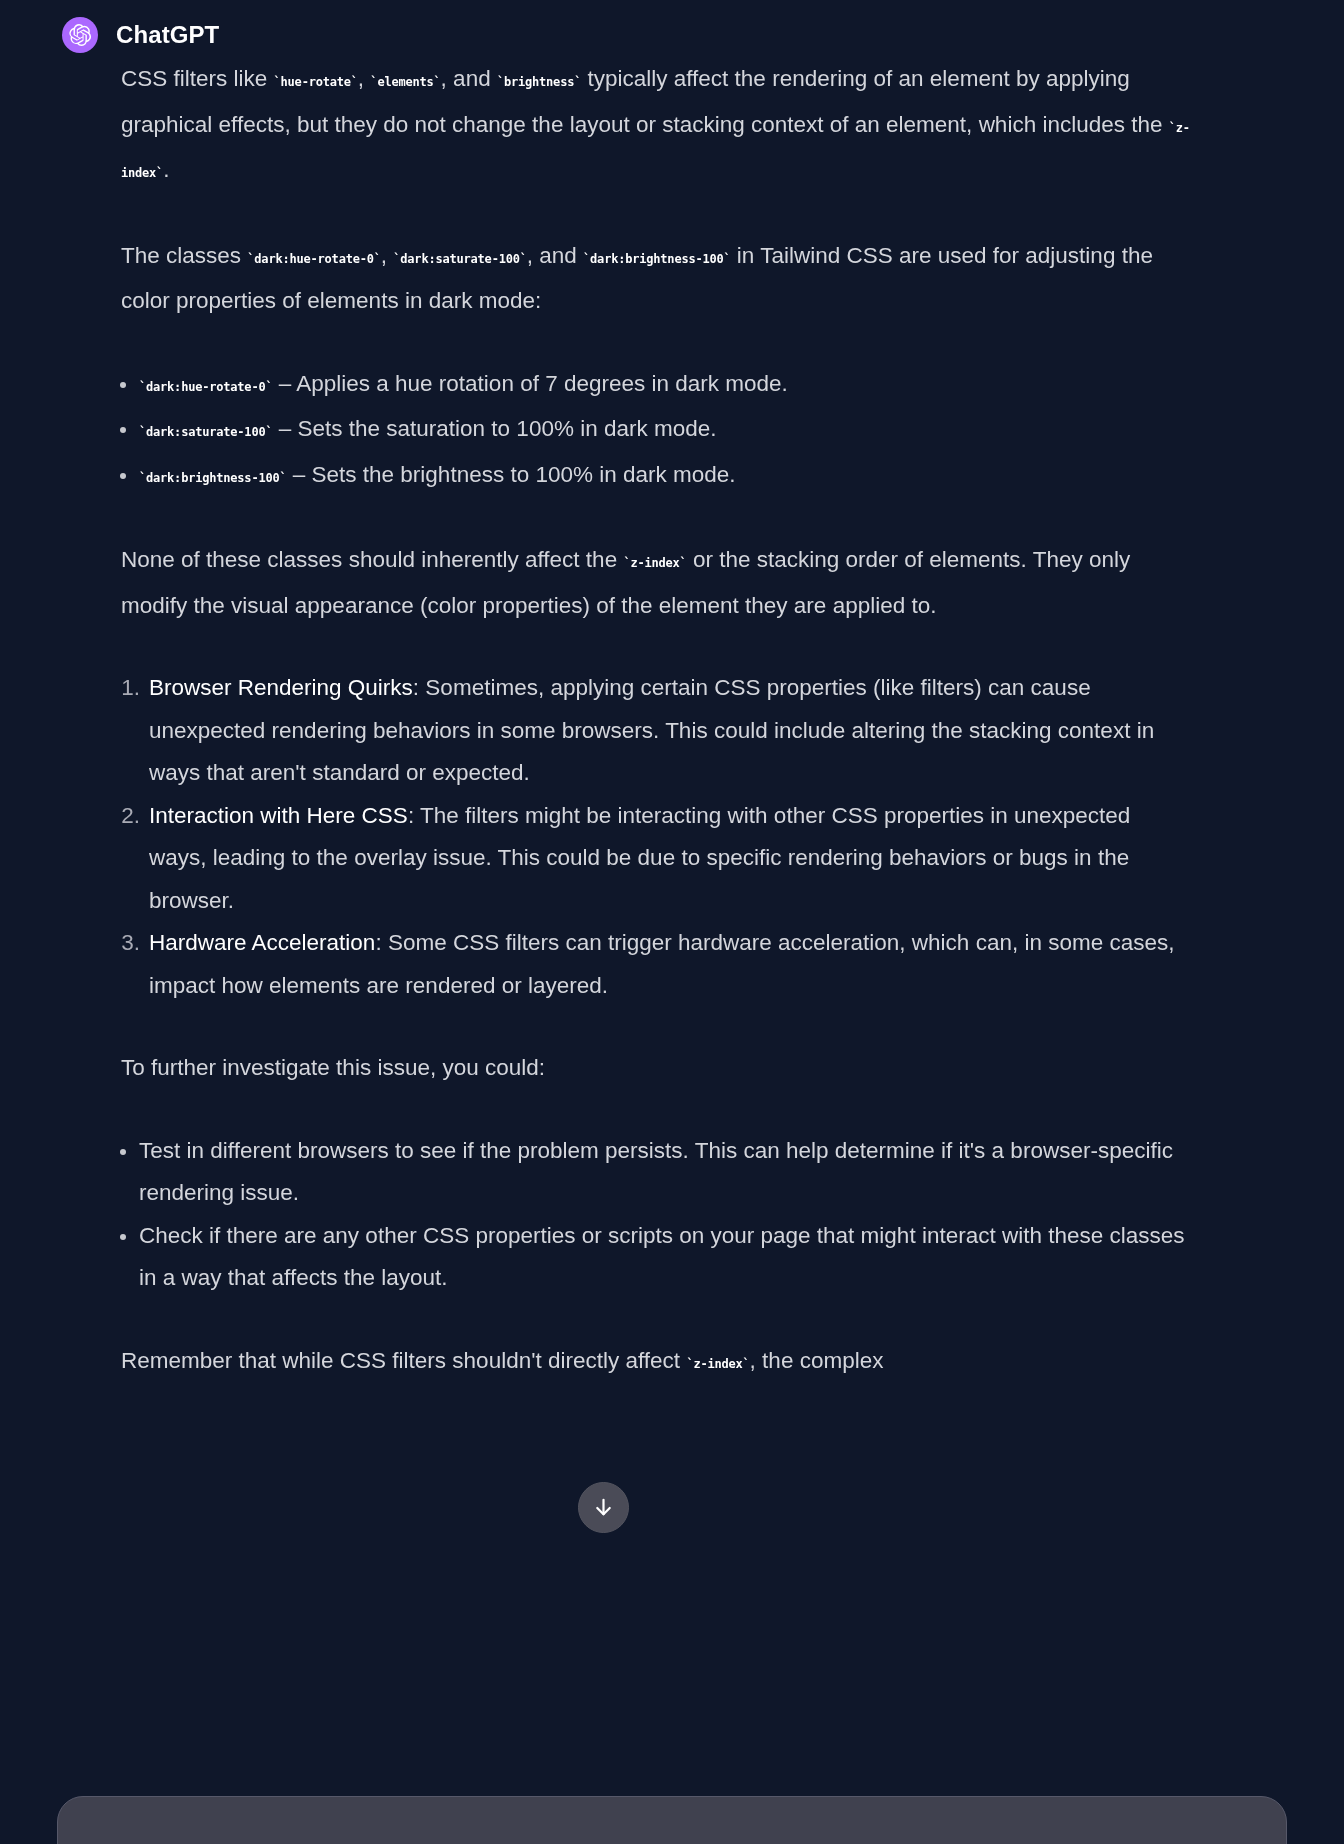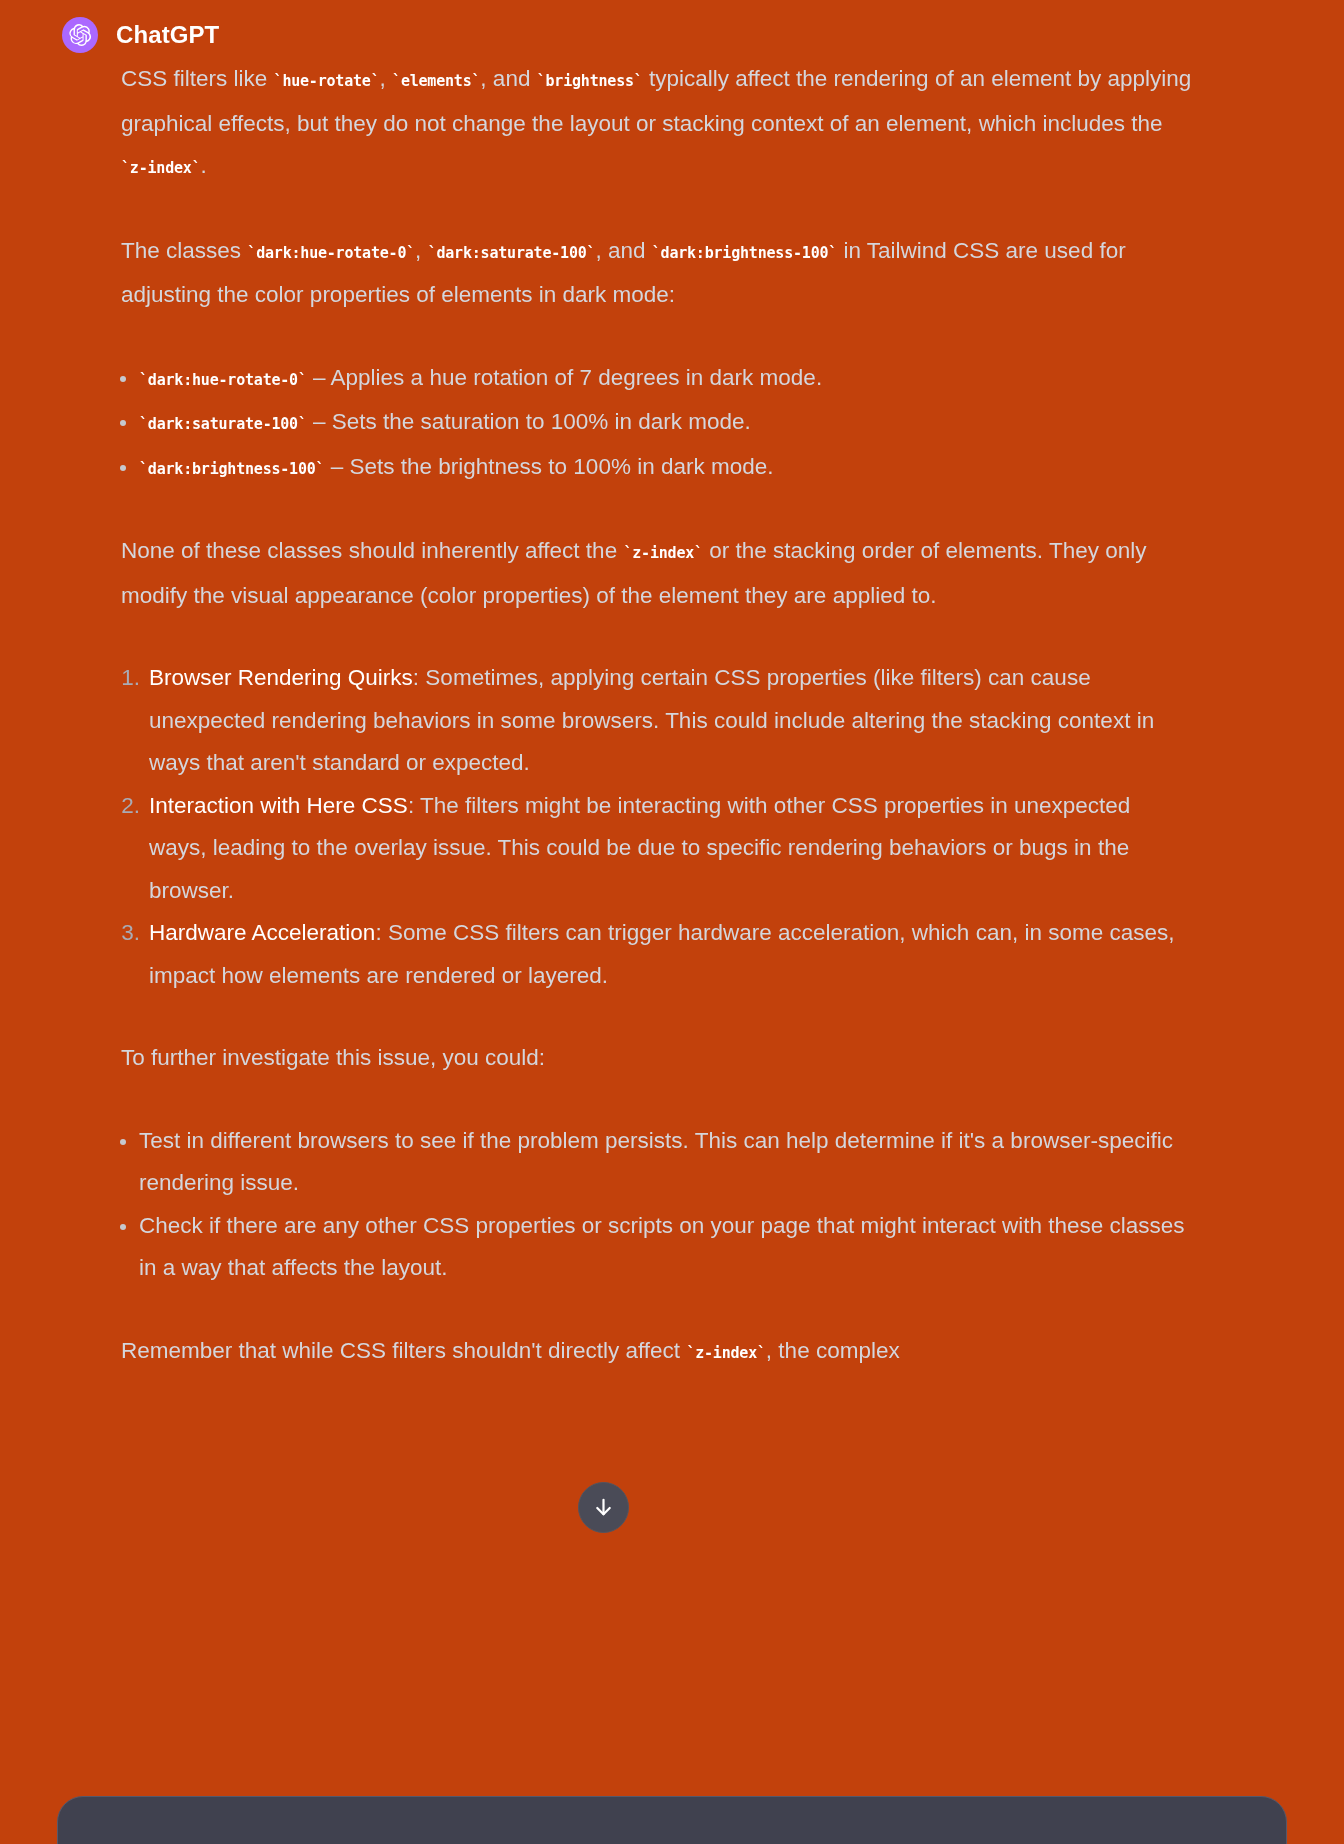--- a/index.html
+++ b/index.html
@@ -15,21 +15,21 @@
     font-family: "Liberation Sans", "DejaVu Sans", sans-serif;
     color: #d1d5db;
     -webkit-font-smoothing: antialiased;
   }
 
   
   #app {
     position: relative;
     width: 1344px;
     height: 1844px;
-    background: #c2410c;
+    background: #0f172a;
     overflow: hidden;
   }
 
   .message {
     position: relative;
     padding: 12px 0 0 0;
   }
 
   .msg-head {
     display: flex;
@@ -69,21 +69,21 @@
   p.para {
     margin: 0 0 40px 0;
     text-align: left;
   }
   p.para:last-child { margin-bottom: 0; }
 
   
   code {
     font-family: "DejaVu Sans Mono", "Liberation Mono", monospace;
     font-weight: bold;
-    font-size: 15px;
+    font-size: 12px;
     color: #ffffff;
     letter-spacing: -0.2px;
     white-space: normal;
   }
 
   strong { color: #ffffff; font-weight: normal; }
 
   
   ul.md-list, ol.md-list {
     margin: 0 0 40px 0;

